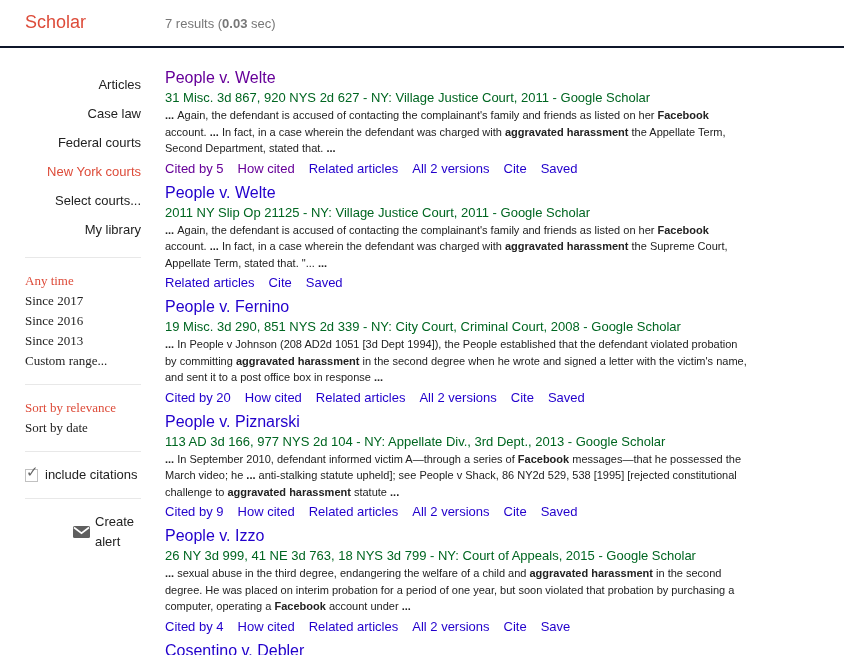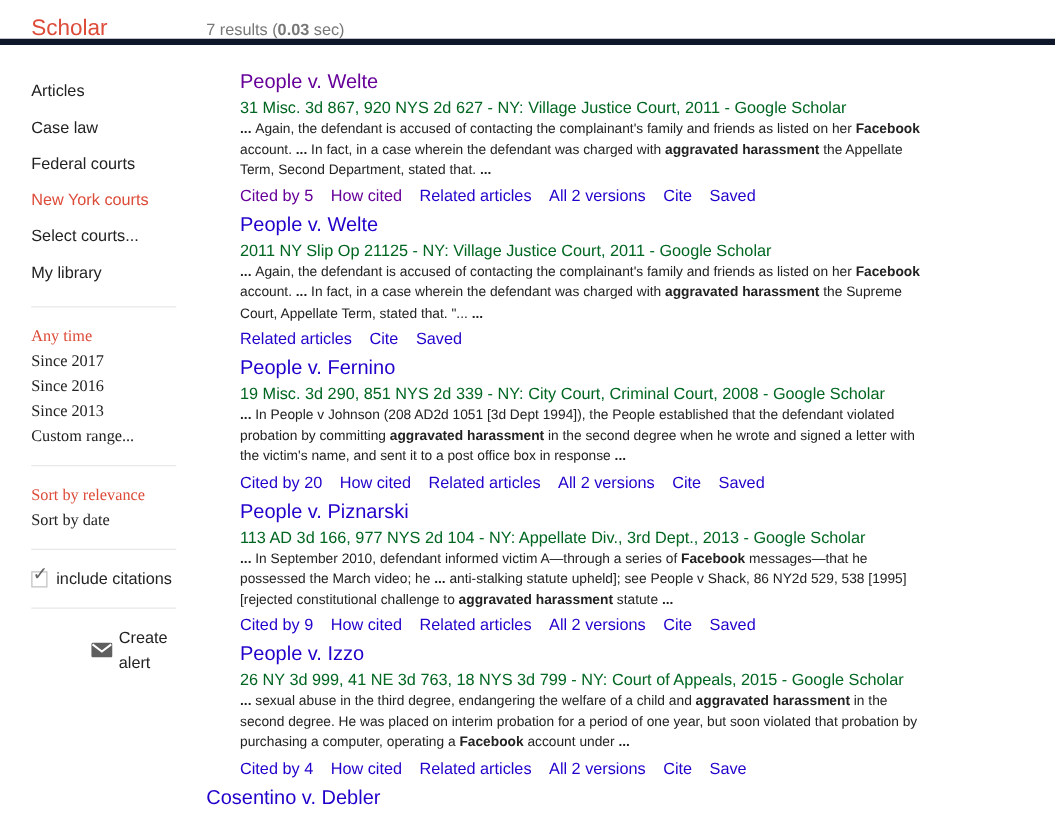--- a/index.html
+++ b/index.html
@@ -4,41 +4,41 @@
 <style>
   :root{
     --red:#dd4b39; --blue:#2200cc; --purple:#660099; --green:#006621;
     --text:#222; --gray:#777; --divider:#e8e8e8;
   }
   *{box-sizing:border-box;}
   html,body{margin:0;padding:0;background:#fff;}
   body{font-family:"Liberation Sans", sans-serif;}
   .page{width:844px;height:655px;overflow:hidden;background:#fff;position:relative;}
 
-  .header{height:36px;border-bottom:5px solid #0f172a;position:relative;}
+  .header{height:48px;border-bottom:2px solid #0f172a;position:relative;}
   .logo{position:absolute;left:25px;top:12px;font-size:18px;color:var(--red);text-decoration:none;cursor:pointer;}
   .stats{position:absolute;left:165px;top:16px;font-size:13px;color:var(--gray);text-align:right;}
   .stats b{font-weight:bold;}
 
   .body{display:flex;padding-top:20px;}
 
   .sidebar{width:153px;padding:2px 12px 0 25px;flex:none;font-size:13px;}
-  .side-link{display:block;line-height:29px;color:var(--text);text-decoration:none;cursor:pointer;white-space:nowrap;}
+  .side-link{display:block;line-height:29px;color:var(--text);text-decoration:none;cursor:pointer;white-space:nowrap;text-align:right;}
   .time-link,.sort-link{display:block;line-height:20px;color:var(--text);text-decoration:none;cursor:pointer;white-space:nowrap;font-family:Liberation Serif, serif;}
   .side-link.active,.time-link.active,.sort-link.active{color:var(--red);}
   hr.sep{border:none;border-top:1px solid var(--divider);margin:13px 0;}
 
   .cb-row{display:flex;align-items:center;line-height:20px;color:var(--text);cursor:default;}
   .cb{width:13px;height:13px;border:1px solid #c1c1c1;position:relative;flex:none;margin-right:7px;background:#fff;cursor:pointer;}
   .cb-mark{position:absolute;left:0px;top:-8px;font-size:15px;color:#666;}
   .alert-row{display:flex;align-items:center;color:var(--text);text-decoration:none;line-height:20px;cursor:pointer;padding-left:48px;}
   .alert-row svg{margin-right:5px;flex:none;}
 
   .main{margin-left:12px;width:582px;padding-bottom:40px;}
-  .result{margin-bottom:6px;margin-left:27px;}
+  .result{margin-bottom:6px;}
   .rtitle{font-size:16px;line-height:20px;margin:0 0 2px 0;font-weight:normal;}
   .rtitle a{color:var(--blue);text-decoration:none;cursor:pointer;}
   .rtitle a.visited{color:var(--purple);}
   .rcite{color:var(--green);font-size:13px;line-height:16px;margin-bottom:1px;}
   .rsnip{font-size:11px;line-height:16.5px;color:var(--text);}
   .rsnip .b{font-weight:bold;}
   .ractions{margin-top:3px;font-size:13px;line-height:17px;}
   .ractions a{color:var(--blue);text-decoration:none;margin-right:14px;cursor:pointer;text-align:right;}
   .ractions a.visited{color:var(--purple);}
 </style>

